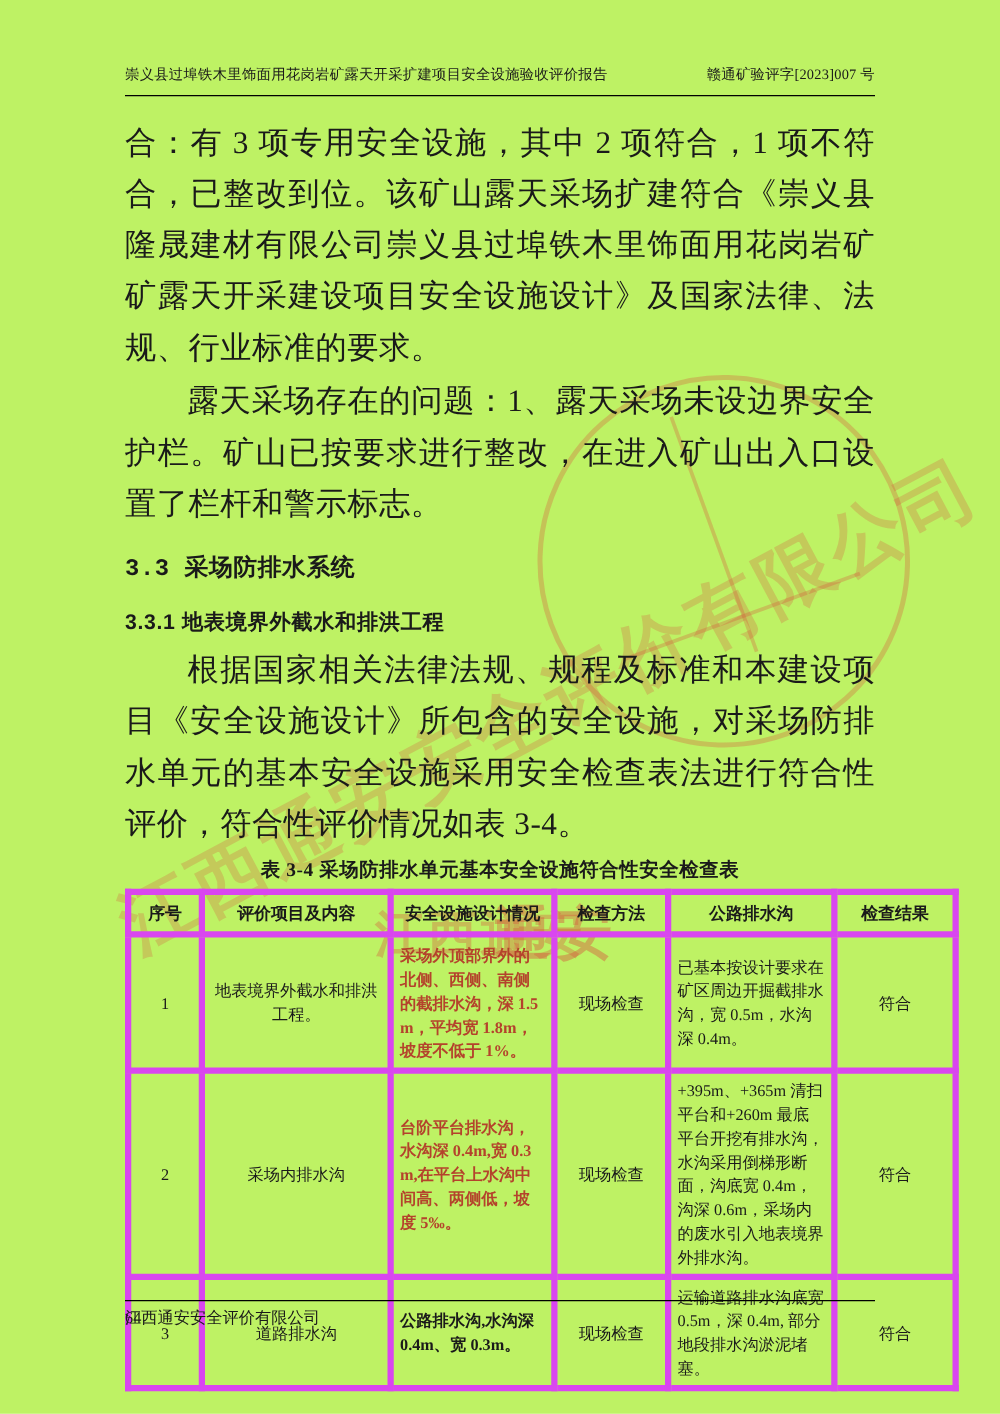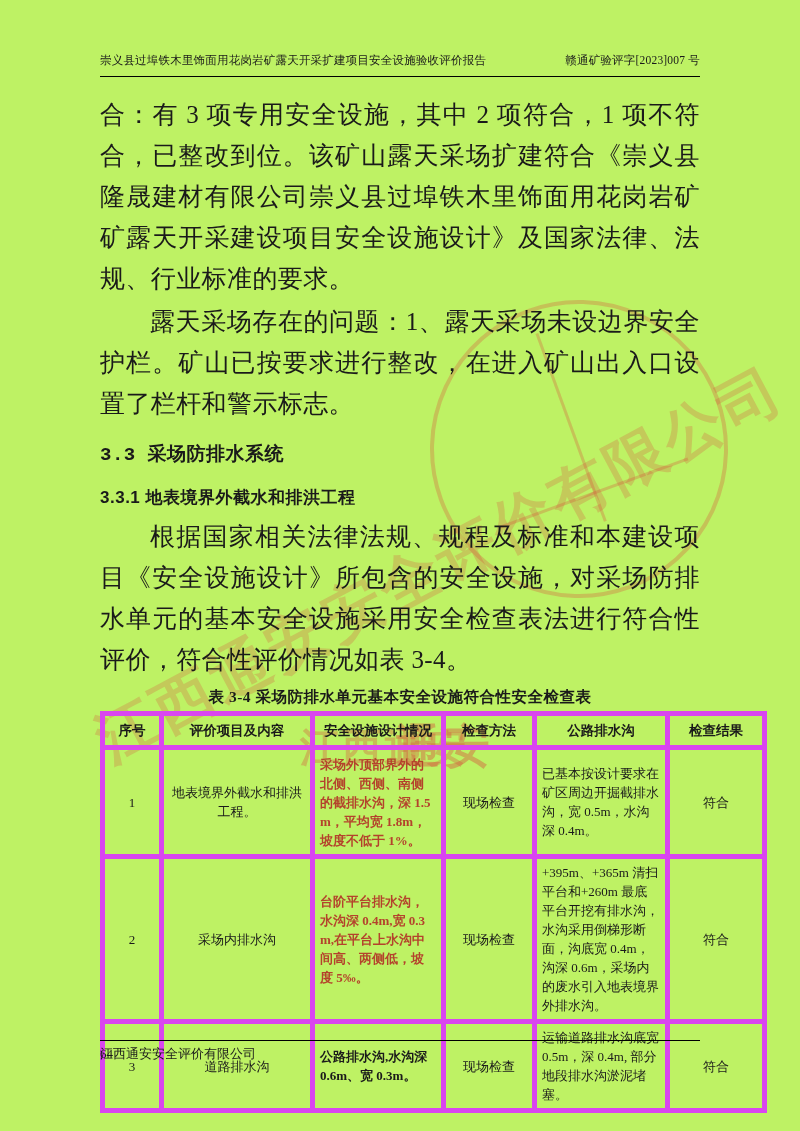--- a/index.html
+++ b/index.html
@@ -261,21 +261,21 @@
           <td class="c-idx">2</td>
           <td class="c-item">采场内排水沟</td>
           <td class="c-design tint">台阶平台排水沟，水沟深 0.4m,宽 0.3m,在平台上水沟中间高、两侧低，坡度 5‰。</td>
           <td class="c-method">现场检查</td>
           <td class="c-status">+395m、+365m 清扫平台和+260m 最底平台开挖有排水沟，水沟采用倒梯形断面，沟底宽 0.4m，沟深 0.6m，采场内的废水引入地表境界外排水沟。</td>
           <td class="c-result">符合</td>
         </tr>
         <tr>
           <td class="c-idx">3</td>
           <td class="c-item">道路排水沟</td>
-          <td class="c-design">公路排水沟,水沟深 0.6m、宽 0.3m。</td>
+          <td class="c-design">公路排水沟,水沟深 0.4m、宽 0.3m。</td>
           <td class="c-method">现场检查</td>
           <td class="c-status">运输道路排水沟底宽 0.5m，深 0.4m, 部分地段排水沟淤泥堵塞。</td>
           <td class="c-result">符合</td>
         </tr>
       </tbody>
     </table>
 
   </div>
 
   <div class="footer-rule"></div>

